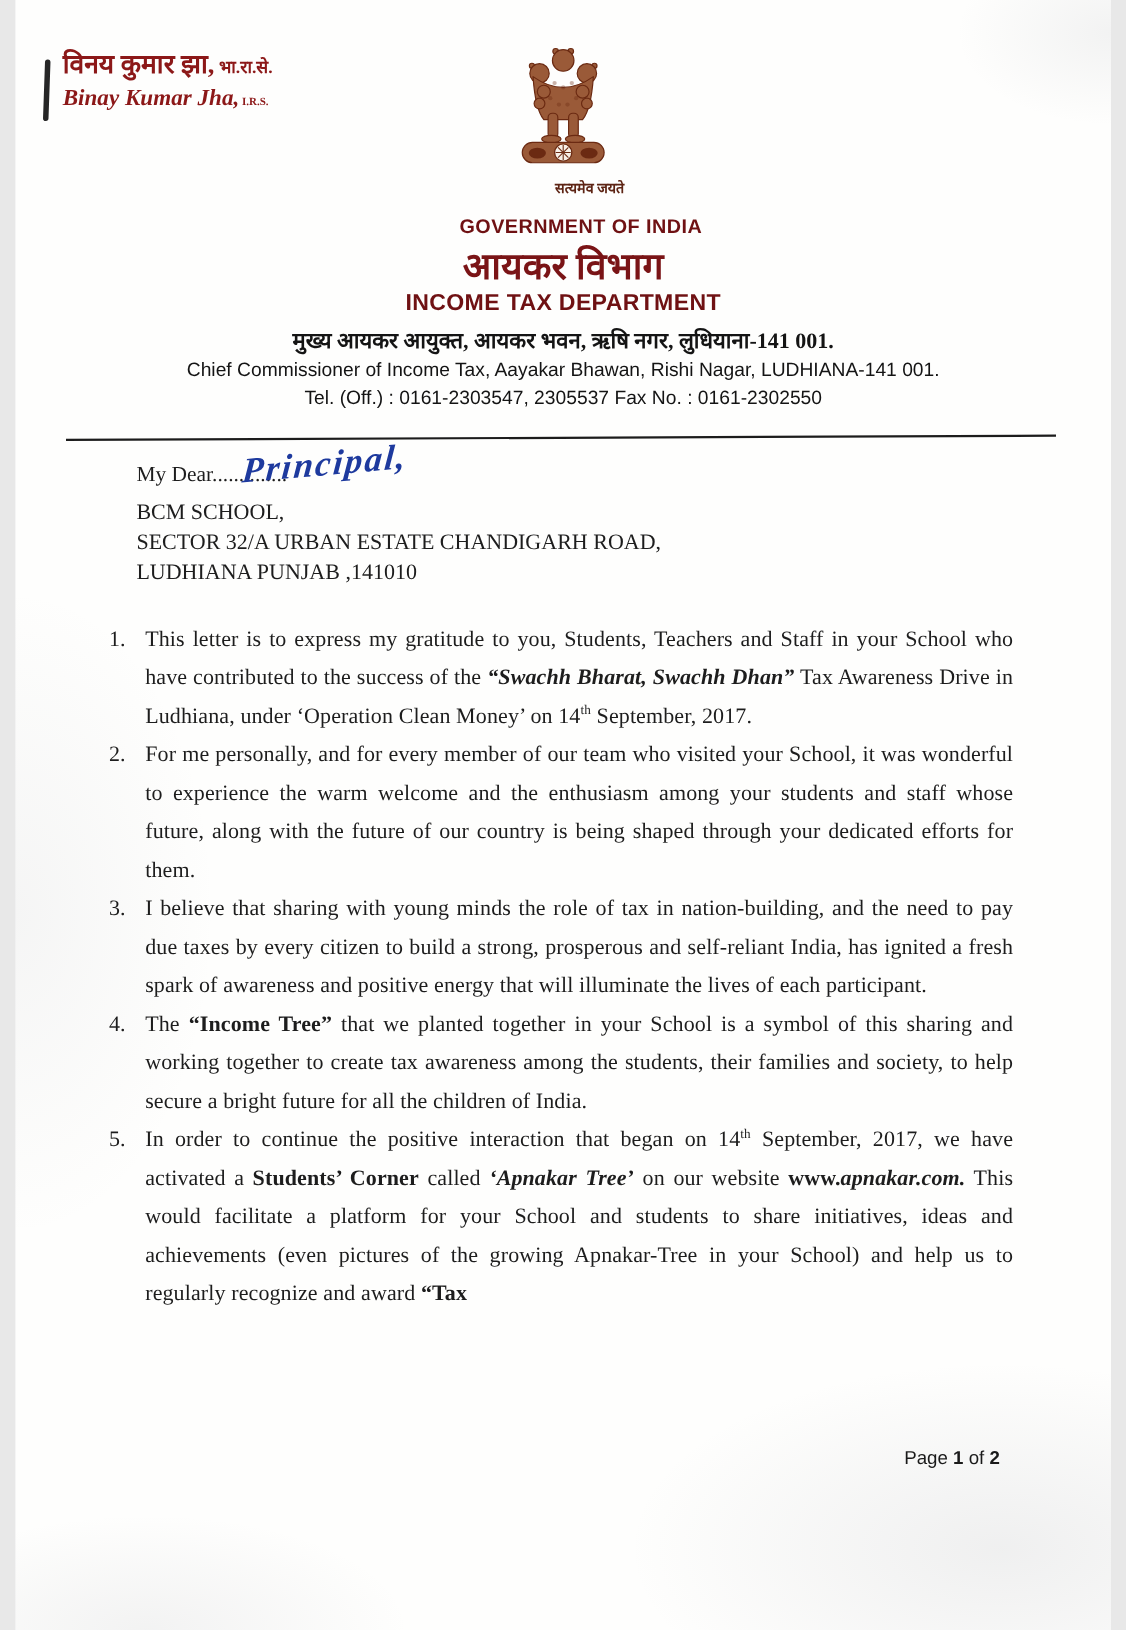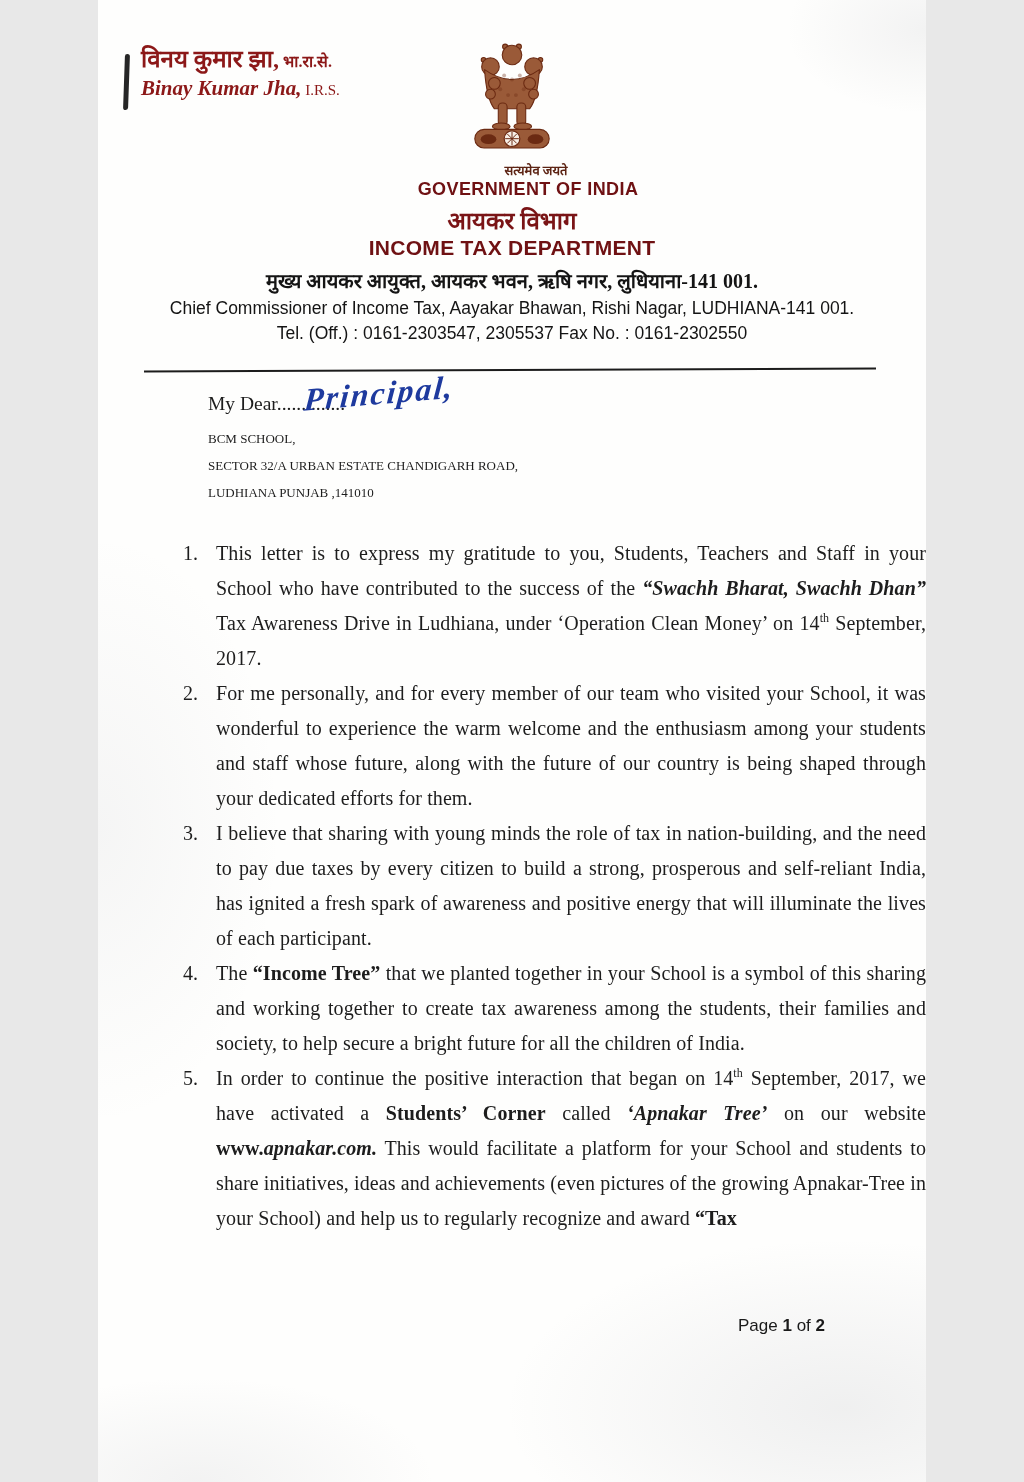--- a/index.html
+++ b/index.html
@@ -1,67 +1,67 @@
 <!DOCTYPE html>
 <html><head>
 <meta charset="utf-8">
 <style>
   * { margin:0; padding:0; box-sizing:border-box; }
   html,body { background:#e8e8e8; }
   .page {
     position:relative;
-    width:828px; height:1482px;
+    width:996px; height:1482px;
     margin:0 auto;
     overflow:hidden;
     color:#1d1d1d;
     font-family:"Liberation Serif", serif;
     background:
       radial-gradient(ellipse 520px 260px at 90% 95%, rgba(140,142,150,0.13), transparent 65%),
       radial-gradient(ellipse 260px 420px at 0% 56%, rgba(140,142,150,0.08), transparent 70%),
       radial-gradient(ellipse 340px 150px at 12% 100%, rgba(140,142,150,0.10), transparent 70%),
       radial-gradient(ellipse 200px 120px at 100% 2%, rgba(140,142,150,0.10), transparent 70%),
       #fefefd;
   }
 
   
   .signatory { position:absolute; left:26px; top:44px; display:flex; gap:12px; }
   .pen-stroke { width:5px; height:56px; background:#262626; border-radius:3px;
                 transform:rotate(2deg); margin-top:10px; }
   .sig-hi { color:#8c1818; font-size:24px; font-weight:700; line-height:1.3; }
   .sig-hi .suffix { font-size:16px; font-weight:600; }
   .sig-en { color:#8c1818; font-size:21px; font-weight:600; font-style:italic; line-height:1.25; }
-  .sig-en .suffix { font-size:15px; font-style:normal; font-weight:400; }
+  .sig-en .suffix { font-size:10px; font-style:normal; font-weight:700; }
 
   
   .masthead { padding-top:40px; text-align:center; }
   .emblem { display:block; margin:0 auto; }
   .motto   { font-size:13px; font-weight:700; color:#5d2414; margin-top:1px;padding-left:48px; }
   .govt-hi { font-size:28px; font-weight:700; color:#7a1416; margin-top:4px; line-height:1.05; }
   .govt-en { font-family:"Liberation Sans", sans-serif; font-size:18px; font-weight:700;
-             color:#6f1113; letter-spacing:0.4px; margin-top:0;padding-left:32px; }
-  .dept-hi { font-size:24px; font-weight:700; color:#7a1416; margin-top:9px; line-height:1.05; }
+             color:#6f1113; letter-spacing:0.4px; margin-top:17px;padding-left:32px; }
+  .dept-hi { font-size:34px; font-weight:700; color:#7a1416; margin-top:9px; line-height:1.05; }
   .dept-en { font-family:"Liberation Sans", sans-serif; font-size:21px; font-weight:700;
              color:#6f1113; letter-spacing:0.3px; margin-top:2px; }
   .addr-hi { font-size:20px; font-weight:700; color:#141414; margin-top:7px; }
   .addr-en { font-family:"Liberation Sans", sans-serif; font-size:17.5px; color:#141414; margin-top:4px; }
   .tel-line{ font-family:"Liberation Sans", sans-serif; font-size:17.5px; color:#141414; margin-top:4px; }
 
   
   .rule { margin:25px 50px 0 46px; border-top:2.5px solid #1c1c1c; transform:rotate(-0.25deg); }
   .ref-row { position:relative; height:32px; margin-top:11px; font-size:20.5px; }
   .do-no { position:absolute; left:60px; letter-spacing:-0.3px; }
   .ref-date { position:absolute; left:677px; }
   sup { font-size:0.6em; vertical-align:super; line-height:0; }
 
   
   .salutation { position:relative; margin:22px 10px 0 110px; font-size:19.5px; height:30px; }
   .handwriting { position:absolute; left:96px; top:-18px; color:#1e3a9e; font-size:32px;
                  font-style:italic; font-weight:600; letter-spacing:2px;
                  transform:rotate(-5deg) skewX(-10deg); white-space:nowrap; }
-  .recipient { margin:2px 0 4px 110px; font-size:13px; line-height:27px; }
+  .recipient { margin:2px 0 4px 110px; font-size:20px; line-height:27px; }
 
   
   .body-list { margin:30px 0 0 85px; }
   .para { display:flex; }
   .para-num  { flex:none; width:33px; font-size:20px; line-height:35px; }
   .para-text { width:789px; font-size:20px; line-height:35px; text-align:justify;
                letter-spacing:0.1px; }
   .b  { font-weight:700; }
   .bi { font-weight:700; font-style:italic;margin-top:30px; }
 

